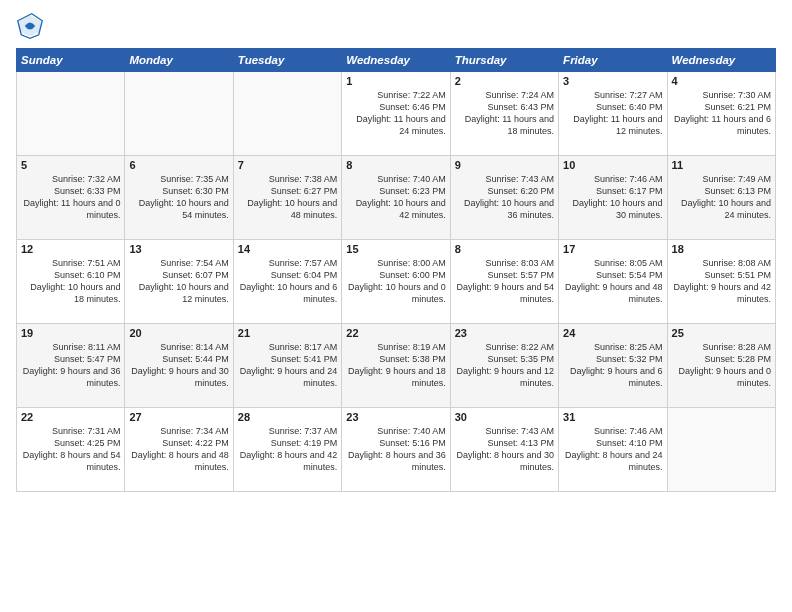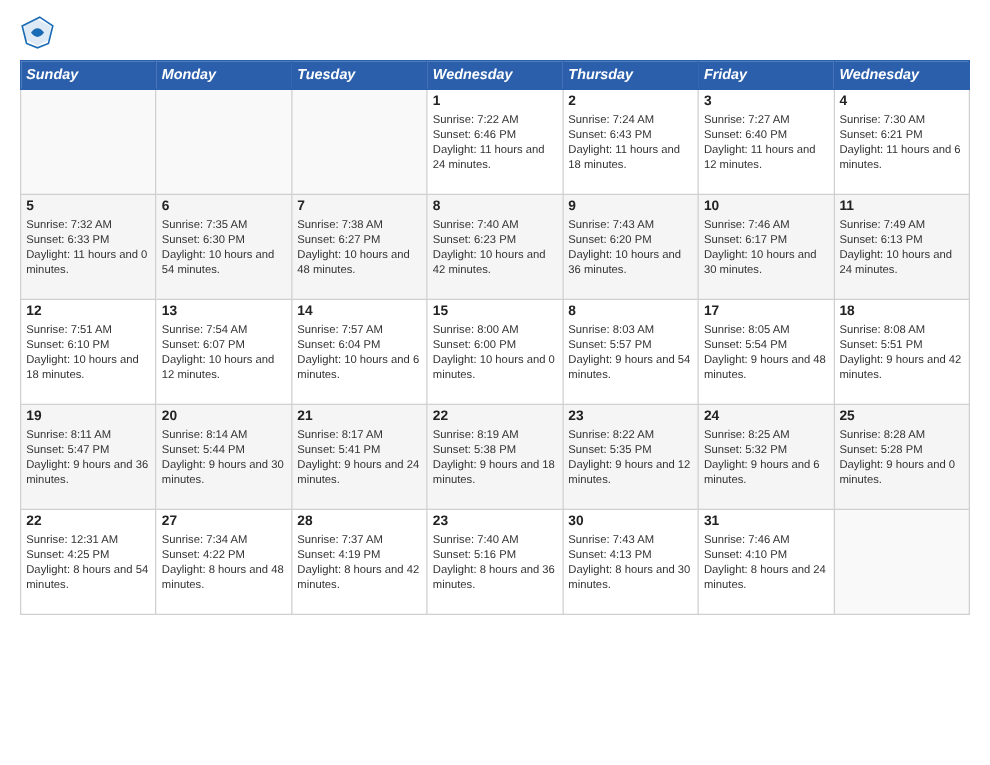--- a/index.html
+++ b/index.html
@@ -82,20 +82,21 @@
     .day-num {
       font-size: 11px;
       font-weight: bold;
       color: #222;
       margin-bottom: 2px;
     }
     .day-info {
       font-size: 9px;
       color: #333;
       line-height: 1.35;
+      text-align: right;
     }
     .empty-cell {
       background: #f9f9f9 !important;
     }
   </style>
 </head>
 <body>
 
 <div class="page">
   <div class="header">
@@ -311,21 +312,21 @@
             <div class="day-num">25</div>
             <div class="day-info">Sunrise: 8:28 AM
 Sunset: 5:28 PM
 Daylight: 9 hours
 and 0 minutes.</div>
           </td>
         </tr>
         <tr>
           <td>
             <div class="day-num">22</div>
-            <div class="day-info">Sunrise: 12:31 AM
+            <div class="day-info">Sunrise: 7:31 AM
 Sunset: 4:25 PM
 Daylight: 8 hours
 and 54 minutes.</div>
           </td>
           <td>
             <div class="day-num">27</div>
             <div class="day-info">Sunrise: 7:34 AM
 Sunset: 4:22 PM
 Daylight: 8 hours
 and 48 minutes.</div>

